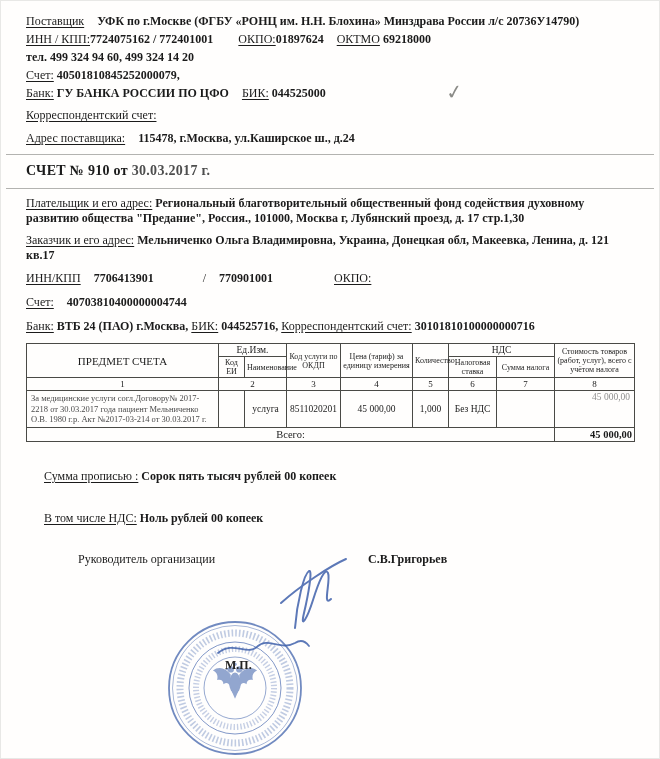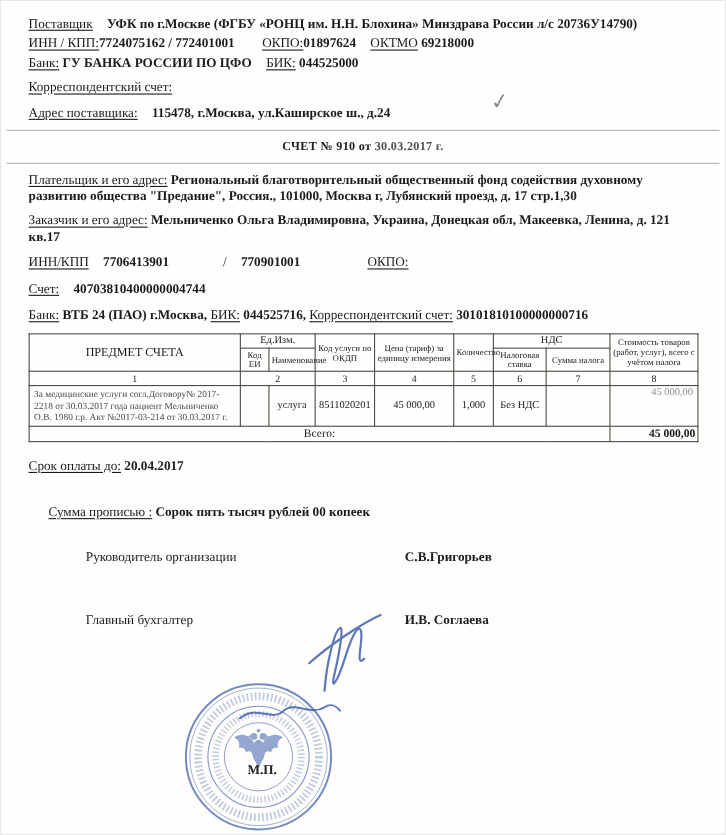--- a/index.html
+++ b/index.html
@@ -9,21 +9,21 @@
     font-family:Liberation Serif, serif; color:#1b1b1b; font-size:12px;
     box-shadow: inset 0 0 0 1px #e8e8e6;
   }
   .line { margin-bottom:3px; line-height:15px; white-space:nowrap; }
   .u { text-decoration:underline; text-underline-offset:2px; }
   .b { font-weight:bold; }
   .gap-sm { margin-left:10px; }
   .gap-md { margin-left:22px; }
   .gap-lg { margin-left:46px; }
   .rule { border-top:1px solid #b3b3b0; margin:8px -20px 0 -20px; height:0; }
-  .title-block { text-align:center; padding:8px 0 9px 0; font-size:11px; font-weight:bold; letter-spacing:.3px; }
+  .title-block { text-align:left; padding:8px 0 9px 0; font-size:14px; font-weight:bold; letter-spacing:.3px; }
   .title-date { color:#4e4e4e; }
   .para { margin-top:7px; line-height:15px; }
   .para .val { font-weight:bold; }
   table.inv { width:100%; border-collapse:collapse; margin-top:9px; table-layout:fixed; }
   table.inv th, table.inv td { border:1px solid #4a4a46; padding:1px 2px; text-align:center; vertical-align:middle; }
   table.inv th { font-weight:normal; }
   .h-main { font-size:11px; }
   .h-grp  { font-size:9.5px; }
   .h-sub  { font-size:8px; line-height:9px; }
   .nums td { font-size:9px; padding:0 2px; }
@@ -36,37 +36,42 @@
   .num-r { text-align:right !important; padding-right:4px !important; }
   .notice { margin:10px -18px 0 -18px; font-weight:bold; font-size:10.8px; line-height:13.5px; }
   .due-line { margin-top:14px; }
   .indent { margin-left:18px; }
   .words-line { margin-top:27px; }
   .sig-row { display:flex; margin-top:26px; }
   .sig-row.second { margin-top:42px; }
   .sig-role { margin-left:52px; width:290px; }
   .sig-name { font-weight:bold; }
   .overlay { position:absolute; left:0; top:0; pointer-events:none; }
-  .mp { position:absolute; left:225px; top:693px; font-weight:bold; font-size:12px; color:#222; z-index:3; }
+  .mp { position:absolute; left:225px; top:658px; font-weight:bold; font-size:12px; color:#222; z-index:3; }
   .checkmark { position:absolute; left:446px; top:80px; font-size:20px; color:#8a8a86; transform:rotate(-8deg); z-index:3; }
 </style>
 </head>
 <body>
 
 <div class="page">
 
   <div class="line">
     <span class="u">Поставщик</span>
     <span class="b gap-sm">УФК по г.Москве (ФГБУ «РОНЦ им. Н.Н. Блохина» Минздрава России л/с 20736У14790)</span>
   </div>
   <div class="line">
     <span class="u">ИНН / КПП:</span><span class="b">7724075162 / 772401001</span>
     <span class="u gap-md">ОКПО:</span><span class="b">01897624</span>
     <span class="u gap-sm">ОКТМО</span>
     <span class="b">69218000</span>
+  </div>
+  <div class="line b">тел. 499 324 94 60, 499 324 14 20</div>
+  <div class="line">
+    <span class="u">Счет:</span>
+    <span class="b">40501810845252000079,</span>
   </div>
   <div class="line">
     <span class="u">Банк:</span>
     <span class="b">ГУ БАНКА РОССИИ ПО ЦФО</span>
     <span class="u gap-sm">БИК:</span>
     <span class="b">044525000</span>
   </div>
   <div class="line" style="margin-top:7px">
     <span class="u">Корреспондентский счет:</span>
   </div>
@@ -164,36 +169,32 @@
         <td class="gray num-r" style="vertical-align:top">45 000,00</td>
       </tr>
       <tr class="total-row">
         <td colspan="8" class="total-lbl">Всего:</td>
         <td class="total-val">45 000,00</td>
       </tr>
     </tbody>
   </table>
 
 
-  <div class="line due-line">
-    <span class="u">Срок оплаты до:</span>
-    <span class="b">20.04.2017</span>
-  </div>
   <div class="line words-line indent">
     <span class="u">Сумма  прописью :</span>
     <span class="b">Сорок пять тысяч рублей 00 копеек</span>
   </div>
+  <div class="line words-line indent">
+    <span class="u">В том числе НДС:</span>
+    <span class="b">Ноль рублей 00 копеек</span>
+  </div>
 
   <div class="sig-row">
     <span class="sig-role">Руководитель организации</span>
     <span class="sig-name">С.В.Григорьев</span>
-  </div>
-  <div class="sig-row second">
-    <span class="sig-role">Главный бухгалтер</span>
-    <span class="sig-name">И.В. Соглаева</span>
   </div>
 
   <div class="mp">М.П.</div>
   <div class="checkmark">✓</div>
 
   <svg class="overlay" width="660" height="759" viewBox="0 0 660 759">
     <g stroke="#3457a6" fill="none" stroke-width="2" opacity="0.8" stroke-linecap="round">
       <path d="M295,628 C297,602 304,574 309,571 C313,569 308,596 304,613 C300,630 307,619 313,600 C319,581 325,567 328,573 C331,580 322,608 331,599"></path>
       <path d="M281,603 C300,586 330,566 346,559"></path>
     </g>

